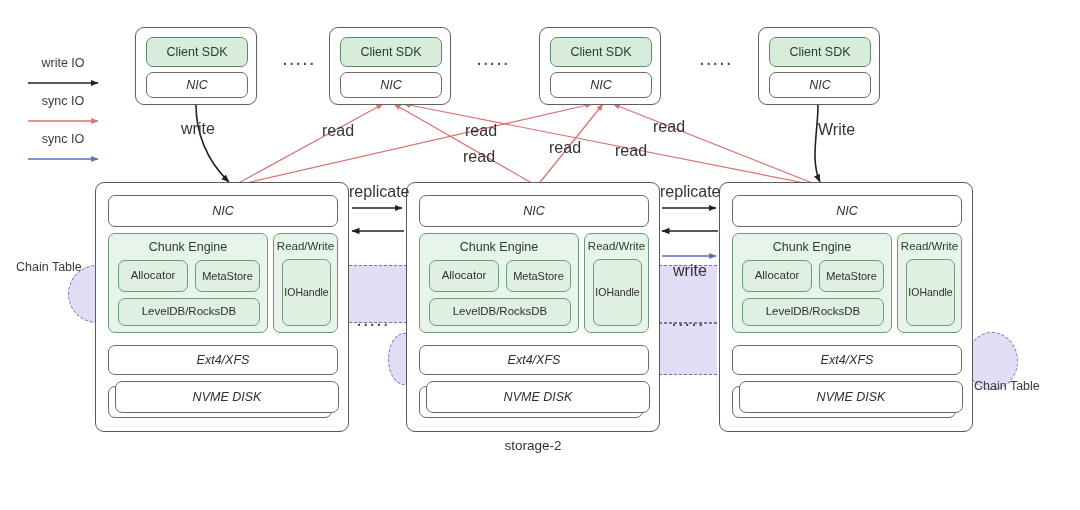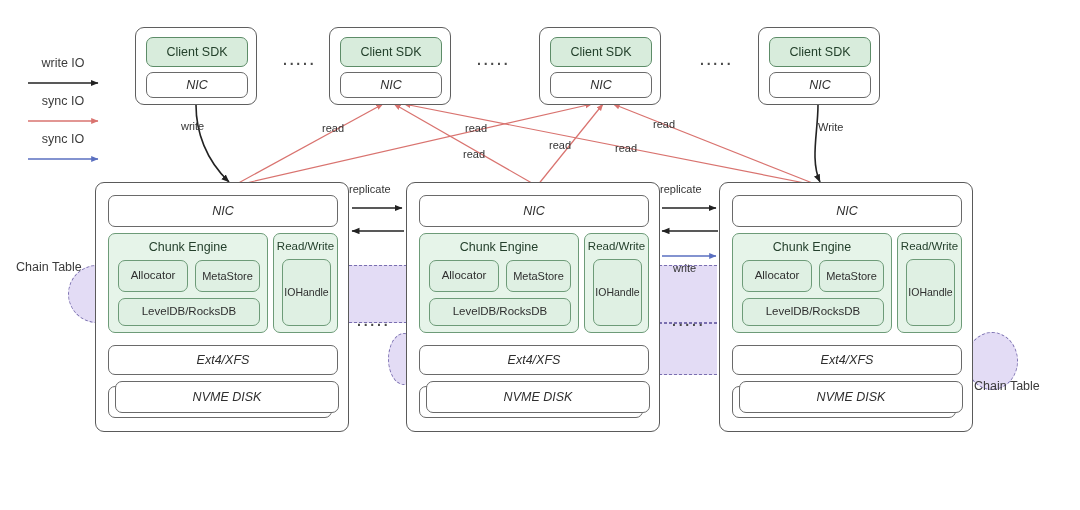--- a/index.html
+++ b/index.html
@@ -148,21 +148,21 @@
   .chain-label {
     position: absolute;
     font-size: 12.5px;
     color: #3b3b3b;
     white-space: nowrap;
   }
 
   
   .wire-label {
     position: absolute;
-    font-size: 11px;
+    font-size: 16px;
     color: #343434;
     white-space: nowrap;
   }
 </style>
 </head>
 <body>
 
 <div id="canvas">
 
   <svg id="wires" viewBox="0 0 1080 510">
@@ -343,20 +343,21 @@
 
     <div class="box plain" style="left:12px; top:162px; width:230px; height:30px;">
       <span>Ext4/XFS</span>
     </div>
 
     <div class="stack-back" style="left:12px; top:203px; width:224px; height:32px;"></div>
     <div class="box plain" style="left:19px; top:198px; width:224px; height:32px;">
       <span>NVME DISK</span>
     </div>
   </div>
+  <div class="node-caption" style="left:406px; top:438px; width:254px;">storage-2</div>
 
   <div class="dots" style="left:672px; top:318px;">·····</div>
 
   <div class="box outer node-outer" style="left:719px; top:182px; width:254px; height:250px;">
 
     <div class="box plain" style="left:12px; top:12px; width:230px; height:32px;">
       <span>NIC</span>
     </div>
 
     <div class="box greenlite" style="left:12px; top:50px; width:160px; height:100px; display:block;">

